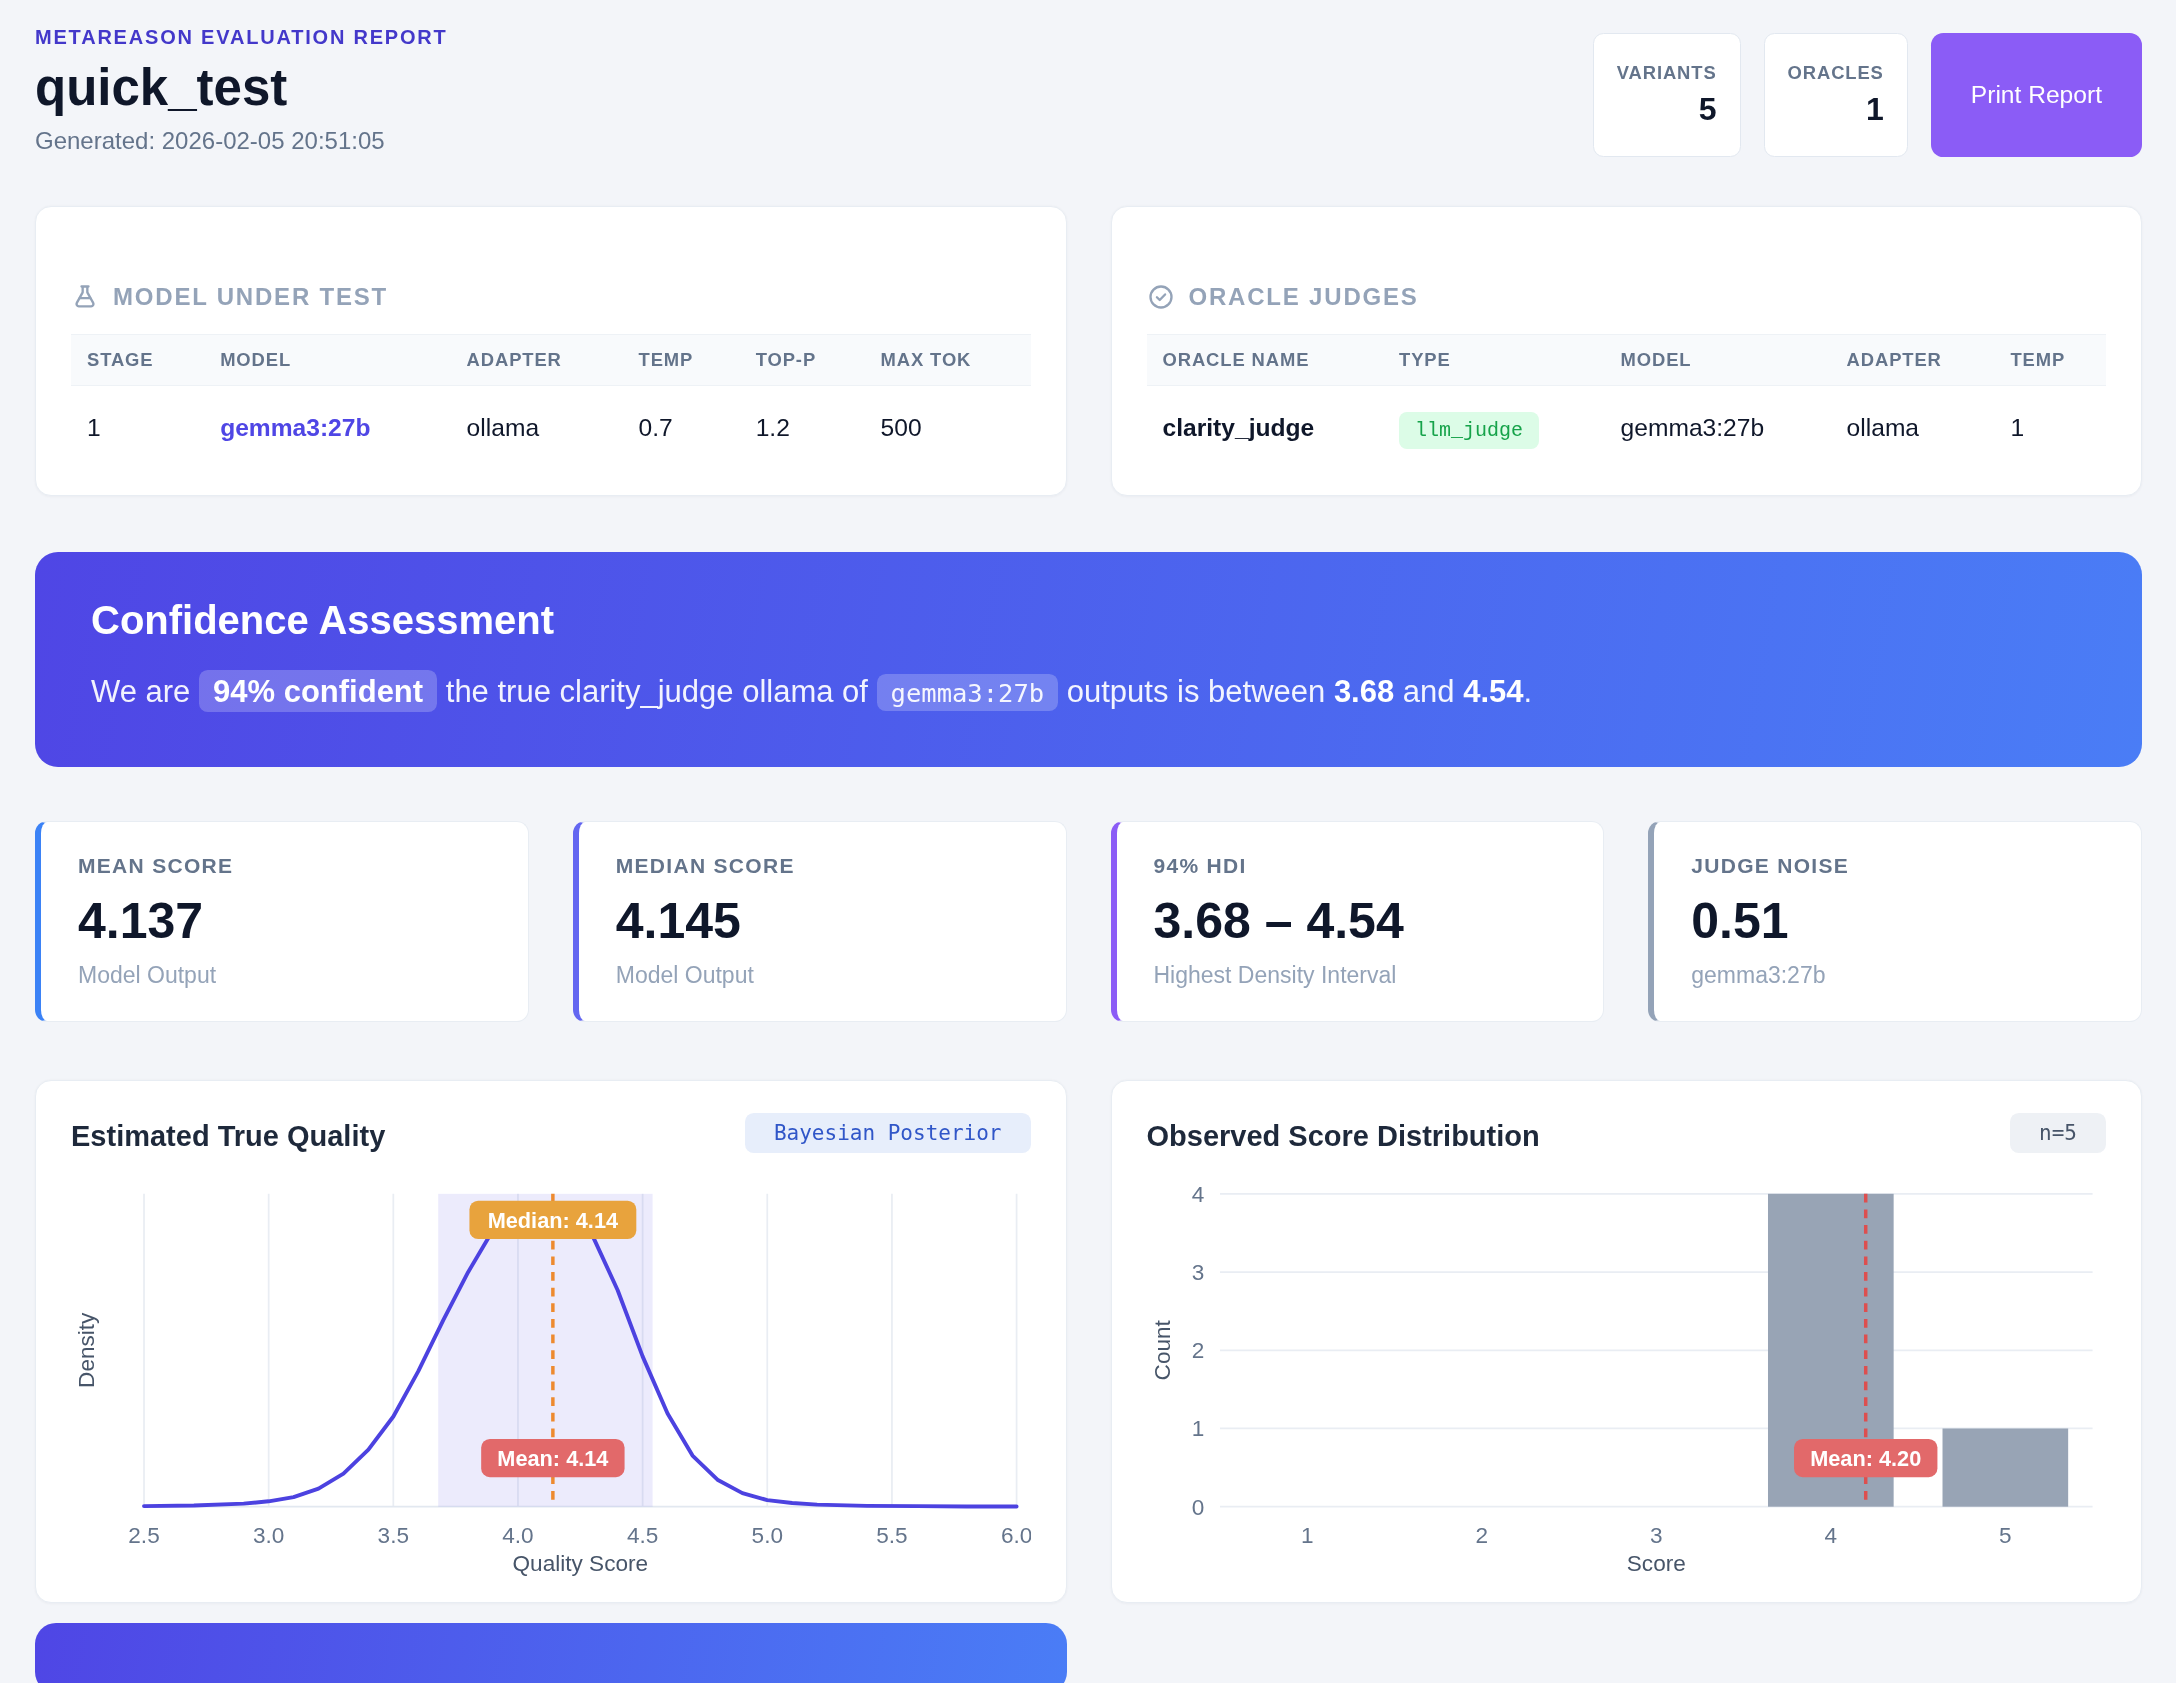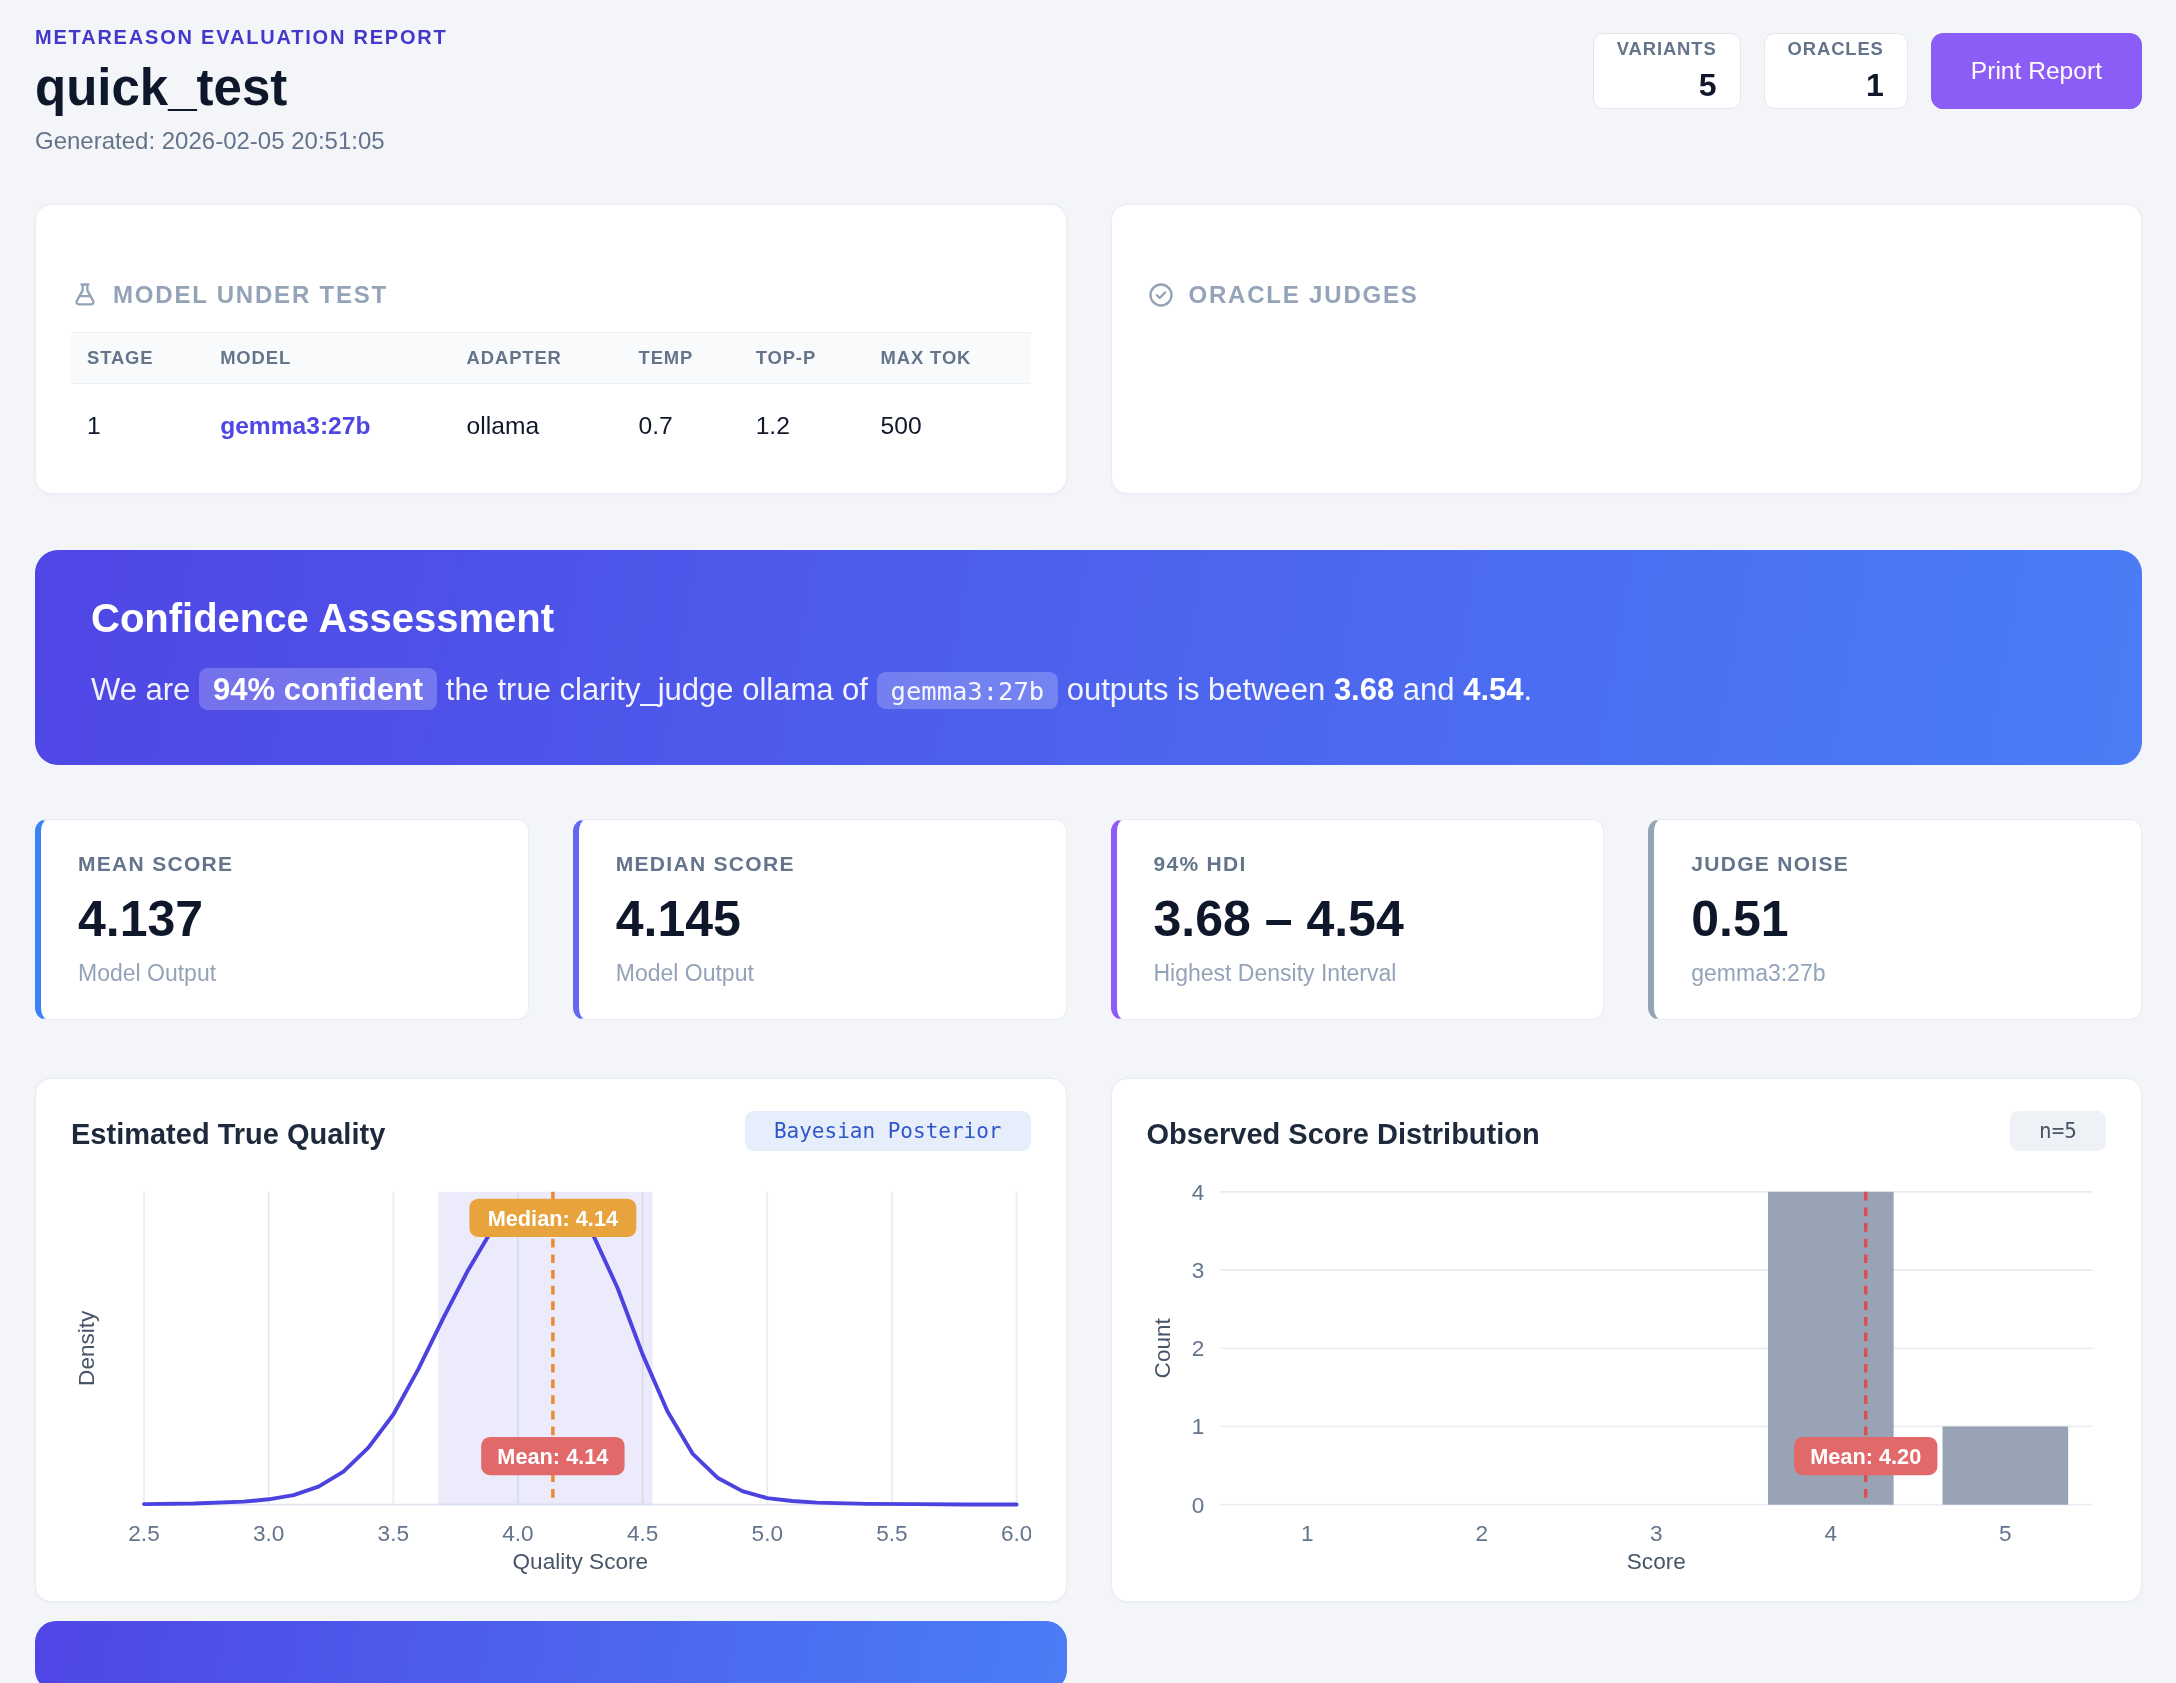--- a/index.html
+++ b/index.html
@@ -9,21 +9,21 @@
     font-family:"Liberation Sans",sans-serif;
   }
   .page{padding:26px 35px;box-sizing:border-box;}
 
   
   .topbar{display:flex;justify-content:space-between;align-items:flex-start;}
   .eyebrow{color:#4338ca;font-weight:700;font-size:20px;letter-spacing:1.8px;}
   .page-title{font-size:51px;margin:8.8px 0 10.5px;font-weight:700;color:#0f172a;}
   .generated{color:#64748b;font-size:24px;}
   .header-right{display:flex;gap:23px;align-items:stretch;margin-top:7px;}
-  .hstat{background:#fff;border:1.8px solid #e2e8f0;border-radius:10.5px;padding:4px 23px;min-width:123px;box-sizing:border-box;}
+  .hstat{background:#fff;border:1.8px solid #e2e8f0;border-radius:10.5px;padding:28px 23px;min-width:123px;box-sizing:border-box;}
   .hstat-label{color:#64748b;font-size:18.4px;font-weight:600;letter-spacing:0.9px;}
   .hstat-value{font-size:32px;font-weight:700;text-align:right;margin-top:7px;color:#0f172a;}
   .print-btn{background:#8b5cf6;color:#fff;border:none;border-radius:12.3px;font-size:24.6px;padding:0 40px;font-family:inherit;cursor:pointer;}
 
   
   .cards-row{display:grid;grid-template-columns:1fr 1fr;gap:44px;margin-top:49px;}
   .card{background:#fff;border:1.8px solid #e8edf3;border-radius:16px;padding:32px 35px;box-sizing:border-box;box-shadow:0 0.9px 2.6px rgba(15,23,42,0.04);}
   .info-card{min-height:290px;}
   .card-head{display:flex;align-items:center;gap:14px;color:#94a3b8;font-weight:700;font-size:24px;letter-spacing:1.8px;margin-bottom:23px;margin-top:44px;}
   .card-icon svg{width:28px;height:28px;display:block;}
@@ -124,20 +124,40 @@
     <div class="card info-card">
       <div class="card-head">
         <span class="card-icon">
           <svg viewBox="0 0 24 24" fill="none" stroke="#94a3b8" stroke-width="2" stroke-linecap="round" stroke-linejoin="round">
               <circle cx="12" cy="12" r="9"></circle>
               <path d="M8.5 12.2l2.4 2.4 4.6-4.8"></path>
             </svg>
         </span>
         <span class="card-title">ORACLE JUDGES</span>
       </div>
+      <table class="data-table">
+        <thead>
+          <tr>
+            <th>ORACLE NAME</th>
+            <th>TYPE</th>
+            <th>MODEL</th>
+            <th>ADAPTER</th>
+            <th>TEMP</th>
+          </tr>
+        </thead>
+        <tbody>
+          <tr>
+            <td class="judge-name">clarity_judge</td>
+            <td><span class="type-badge">llm_judge</span></td>
+            <td>gemma3:27b</td>
+            <td>ollama</td>
+            <td>1</td>
+          </tr>
+        </tbody>
+      </table>
     </div>
   </section>
 
   <section class="banner">
     <h2>Confidence Assessment</h2>
     <p class="banner-text">
       <span>We are</span>
       <span class="chip-light strong">94% confident</span>
       <span>the true clarity_judge ollama of</span>
       <span class="chip-light mono">gemma3:27b</span>

